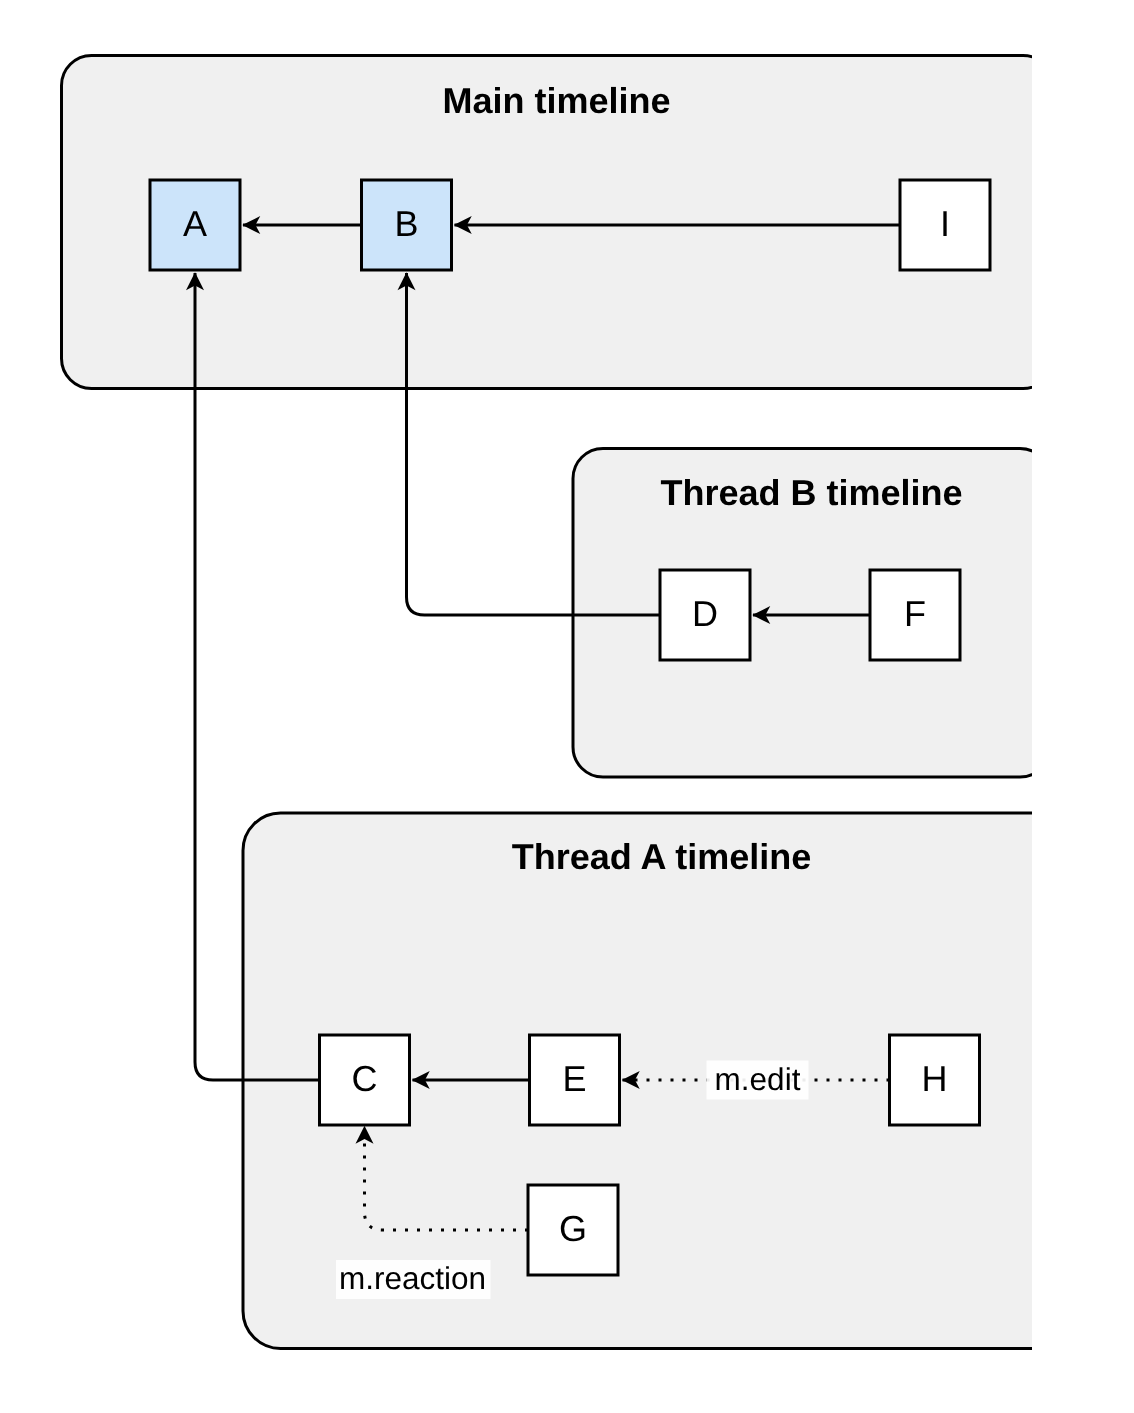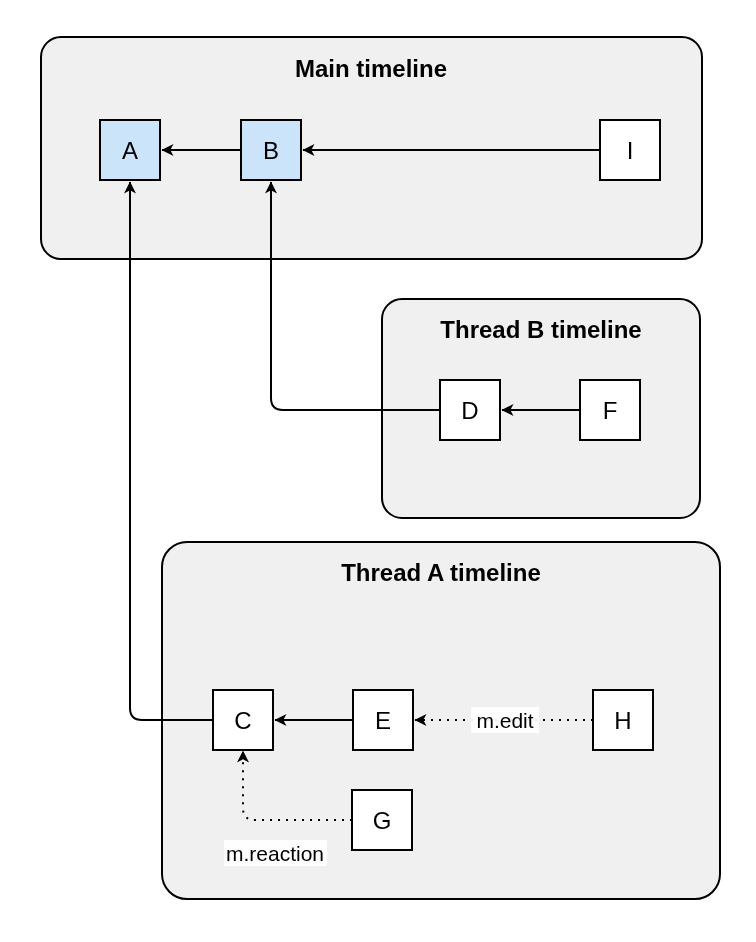--- a/index.html
+++ b/index.html
@@ -3,21 +3,21 @@
 <meta charset="utf-8">
 <style>
   html, body {
     margin: 0;
     padding: 0;
     background: var(--page-bg, #ffffff);
     font-family: "Liberation Sans", sans-serif;
   }
   .canvas {
     position: relative;
-    width: 756px;
+    width: 688px;
     height: 942px;
     background: var(--page-bg, #ffffff);
     overflow: hidden;
   }
   svg text {
     font-family: "Liberation Sans", sans-serif;
     fill: var(--text-color, #000000);
   }
   .container-box {
     fill: var(--container-fill, #f0f0f0);

